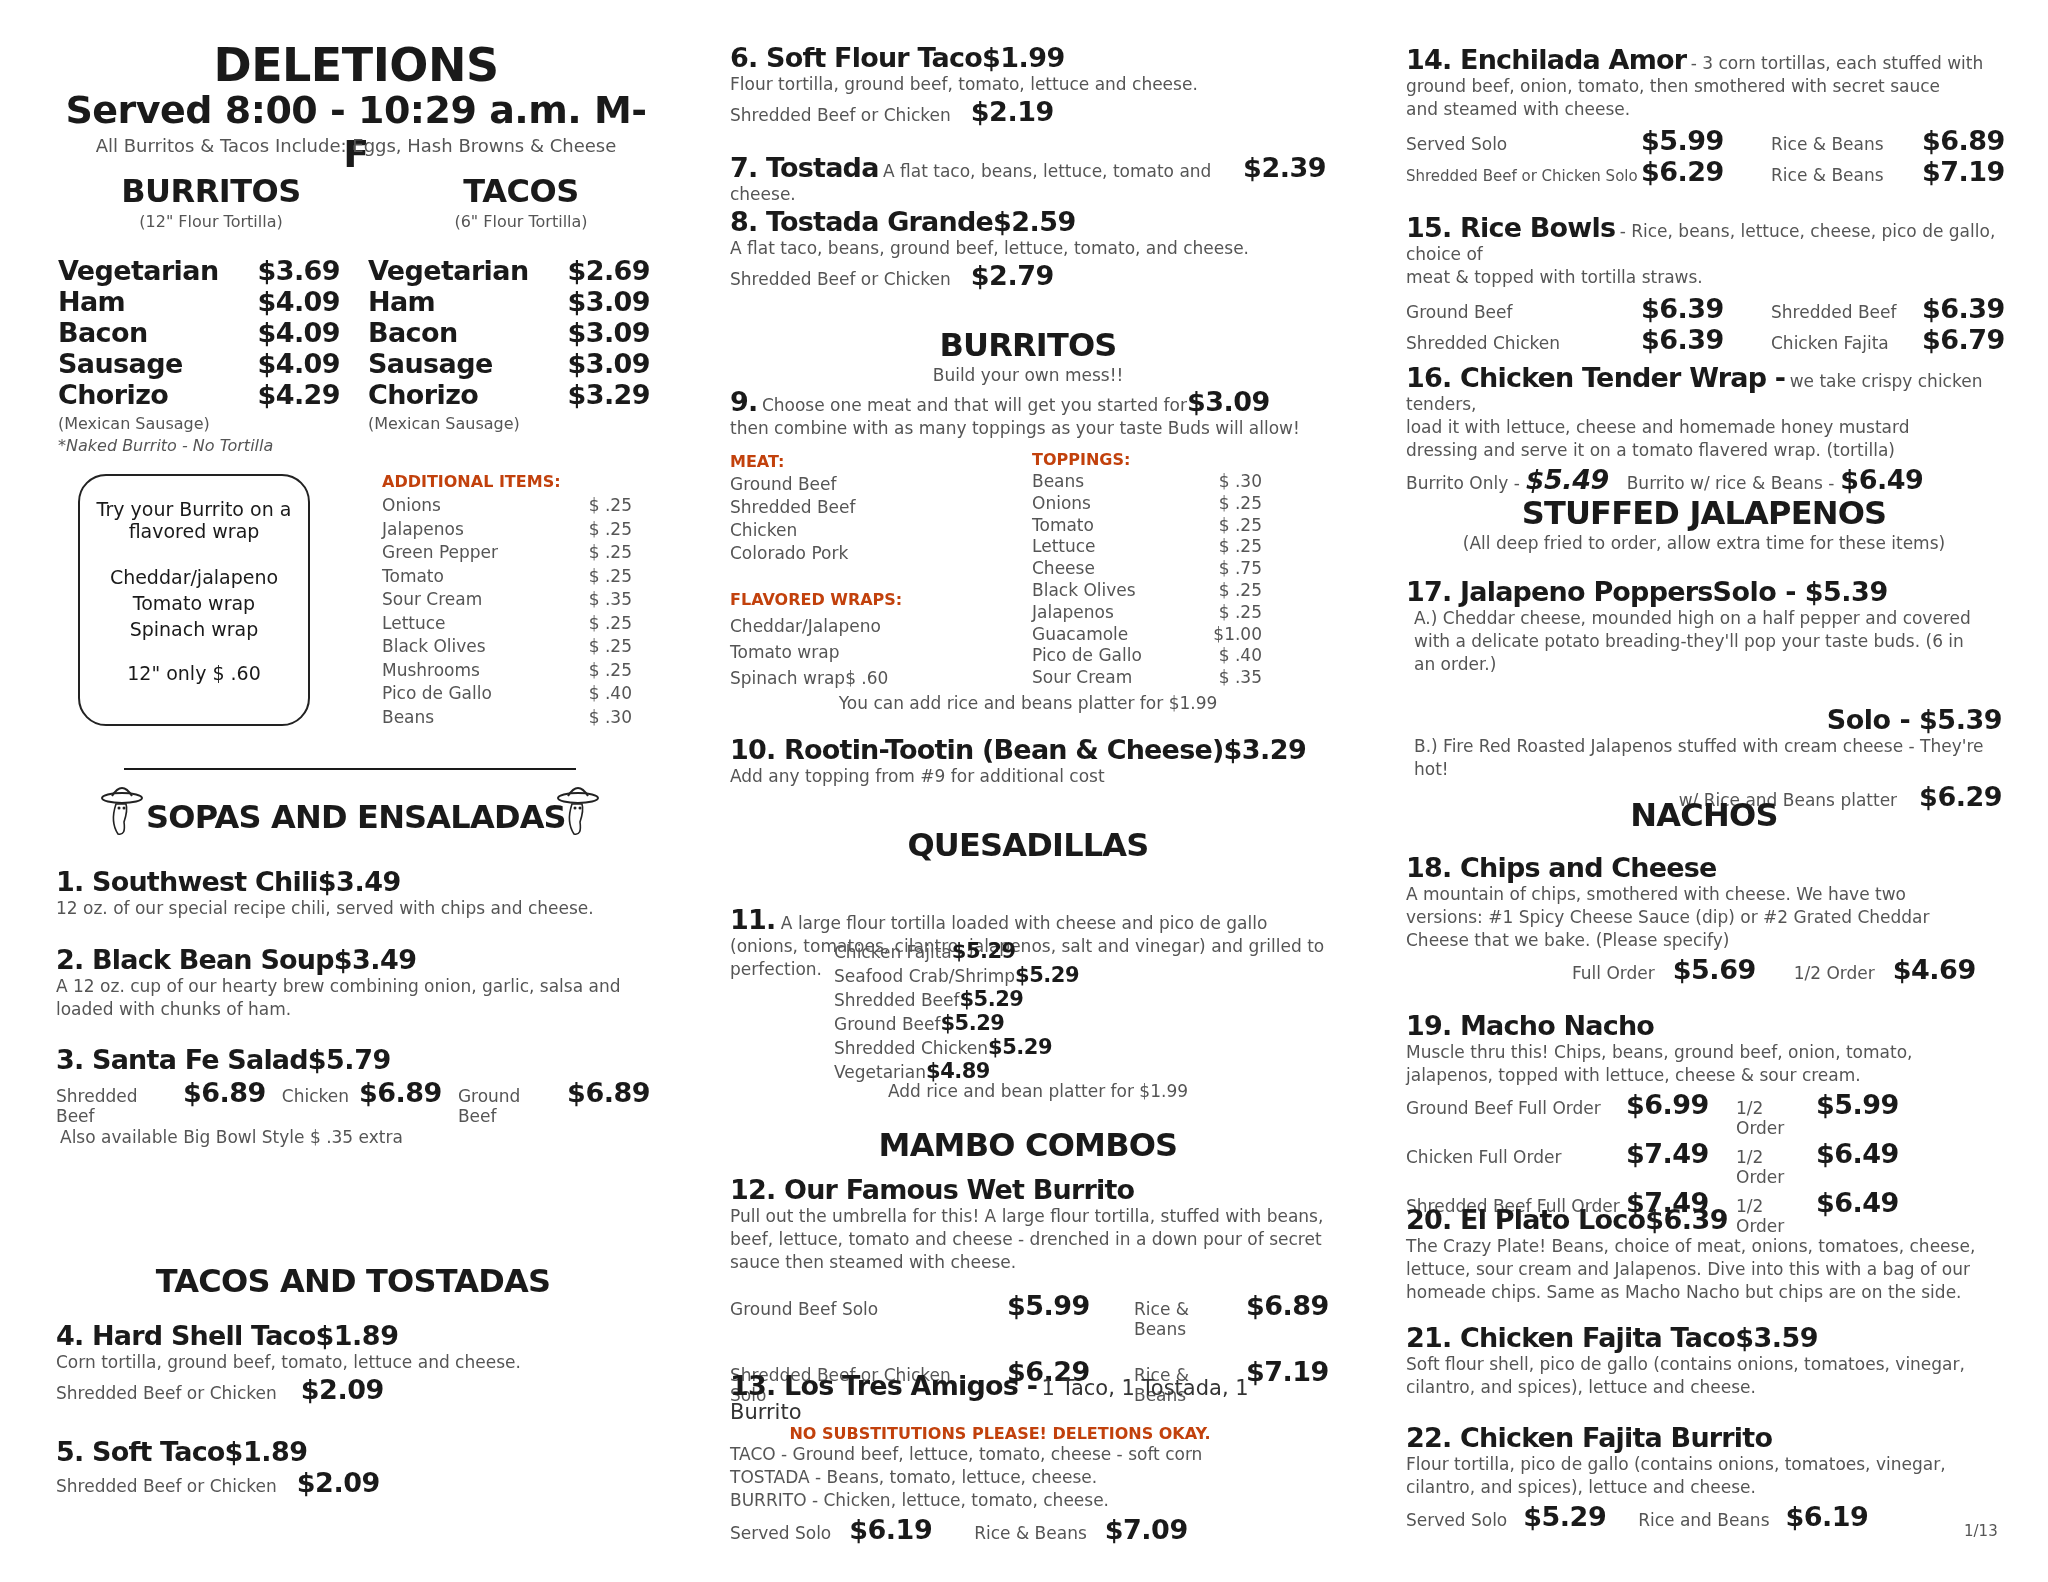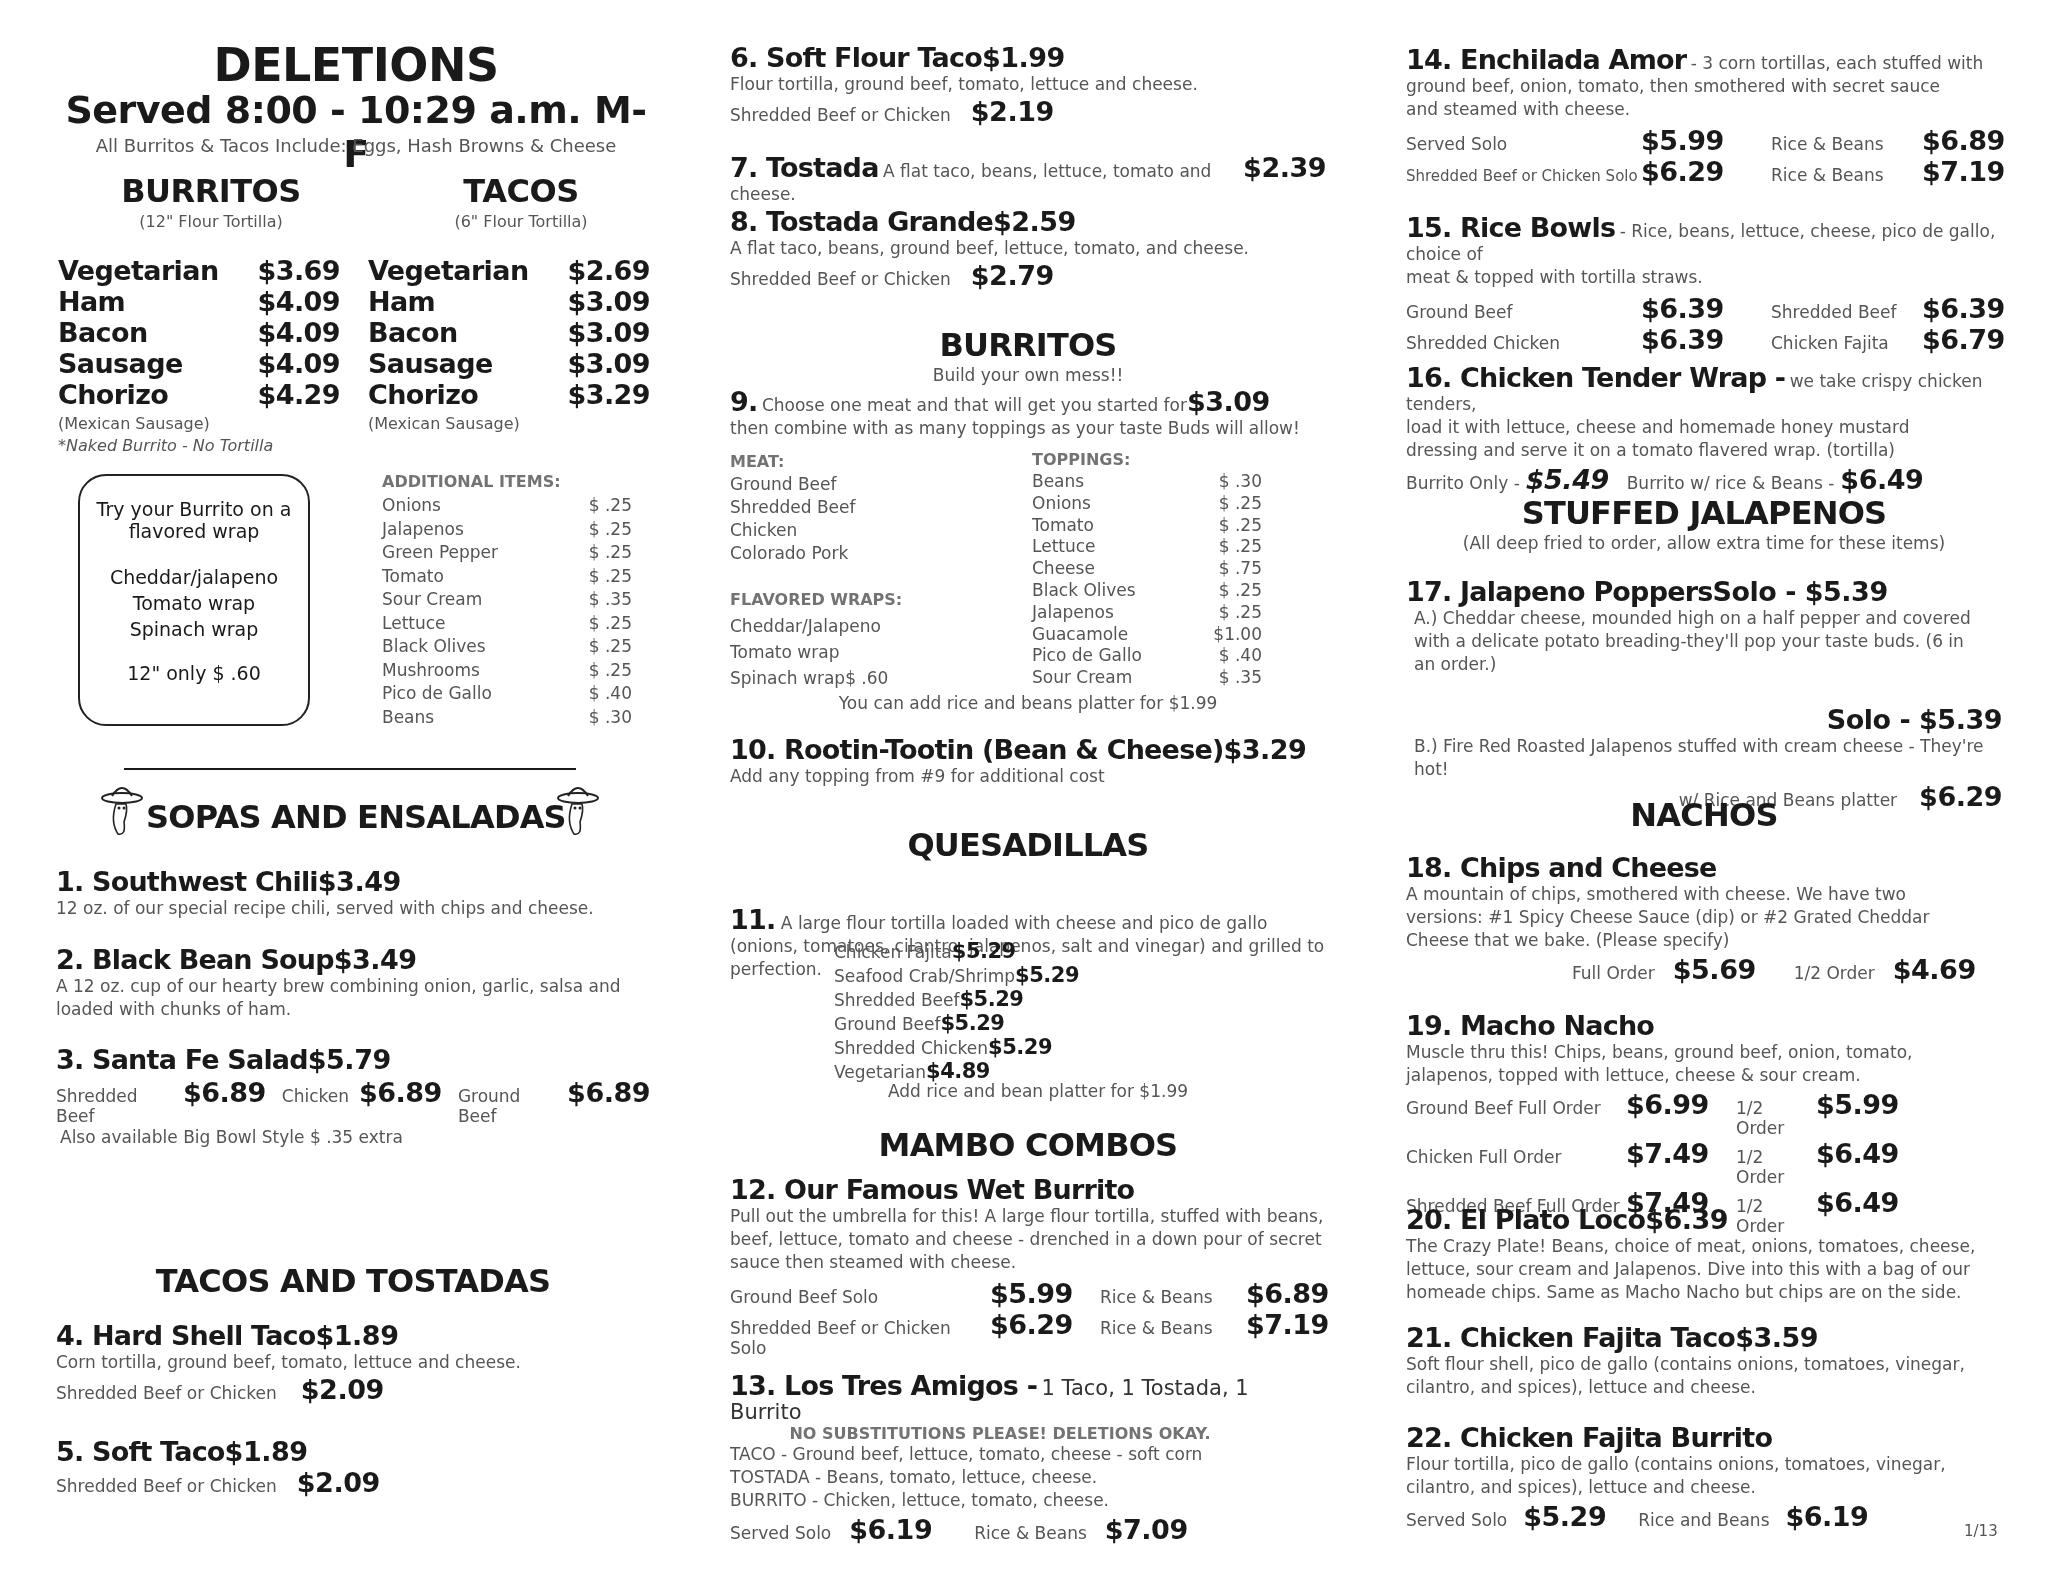--- a/index.html
+++ b/index.html
@@ -7,21 +7,21 @@
   .col{position:absolute;top:0;}
   .abs{position:absolute;}
   .hd{font-family:"DejaVu Sans",sans-serif;font-weight:bold;letter-spacing:-0.5px;color:#1a1a1a;}
   .desc{font-family:"DejaVu Sans",sans-serif;font-size:17px;color:#555;line-height:23px;}
   .lbl{font-family:"DejaVu Sans",sans-serif;font-size:17px;color:#555;}
   .pr{font-family:"DejaVu Sans",sans-serif;font-weight:bold;font-size:27px;color:#1a1a1a;letter-spacing:-0.5px;}
   .item-title{font-family:"DejaVu Sans",sans-serif;font-weight:bold;font-size:27px;letter-spacing:-0.8px;color:#1a1a1a;}
   .sec{font-family:"DejaVu Sans",sans-serif;font-weight:bold;font-size:33px;letter-spacing:-0.8px;text-align:center;color:#1a1a1a;}
   .row{display:flex;justify-content:flex-start;align-items:baseline;}
   .center{text-align:center;}
-  .small-caps{font-family:"DejaVu Sans",sans-serif;font-size:16px;color:#737373;font-weight:600;}
+  .small-caps{font-family:"DejaVu Sans",sans-serif;font-size:16px;color:#c2410c;font-weight:600;}
   .list div{display:flex;justify-content:space-between;font-family:"DejaVu Sans",sans-serif;font-size:17px;color:#555;line-height:23.5px;}
   .bk-row{display:flex;justify-content:space-between;font-family:"DejaVu Sans",sans-serif;font-weight:bold;font-size:27px;line-height:31px;letter-spacing:-0.6px;}
   .wrapbox{border:2.5px solid #222;border-radius:28px;}
   .wrapbox div{font-family:"DejaVu Sans",sans-serif;font-size:19px;color:#1a1a1a;text-align:center;}
 </style>
 </head>
 <body>
 
 <div class="col" style="left:56px;width:640px;">
 
@@ -362,21 +362,21 @@
         <span class="desc">Vegetarian</span>
         <span class="pr" style="font-size:21px;">$4.89</span>
       </div>
   </div>
   <div class="abs desc" style="top:1080px;left:158px;">Add rice and bean platter for $1.99</div>
 
   <div class="abs sec" style="top:1126px;left:0;width:596px;font-size:32px;">MAMBO COMBOS</div>
   <div class="abs" style="top:1174px;left:0;width:596px;">
     <div class="item-title">12. Our Famous Wet Burrito</div>
     <div class="desc">Pull out the umbrella for this! A large flour tortilla, stuffed with beans, beef, lettuce, tomato and cheese - drenched in a down pour of secret sauce then steamed with cheese.</div>
-    <div style="display:grid;grid-template-columns:260px 80px 1fr 80px;align-items:baseline;margin-top:4px;">
+    <div style="display:grid;grid-template-columns:260px 80px 1fr 80px;align-items:baseline;margin-top:16px;gap:17px;">
       <span class="lbl">Ground Beef Solo</span>
         <span class="pr">$5.99</span>
       <span class="lbl" style="padding-left:30px;">Rice &amp; Beans</span>
         <span class="pr" style="text-align:right;">$6.89</span>
       <span class="lbl">Shredded Beef or Chicken Solo</span>
         <span class="pr">$6.29</span>
       <span class="lbl" style="padding-left:30px;">Rice &amp; Beans</span>
         <span class="pr" style="text-align:right;">$7.19</span>
     </div>
   </div>

